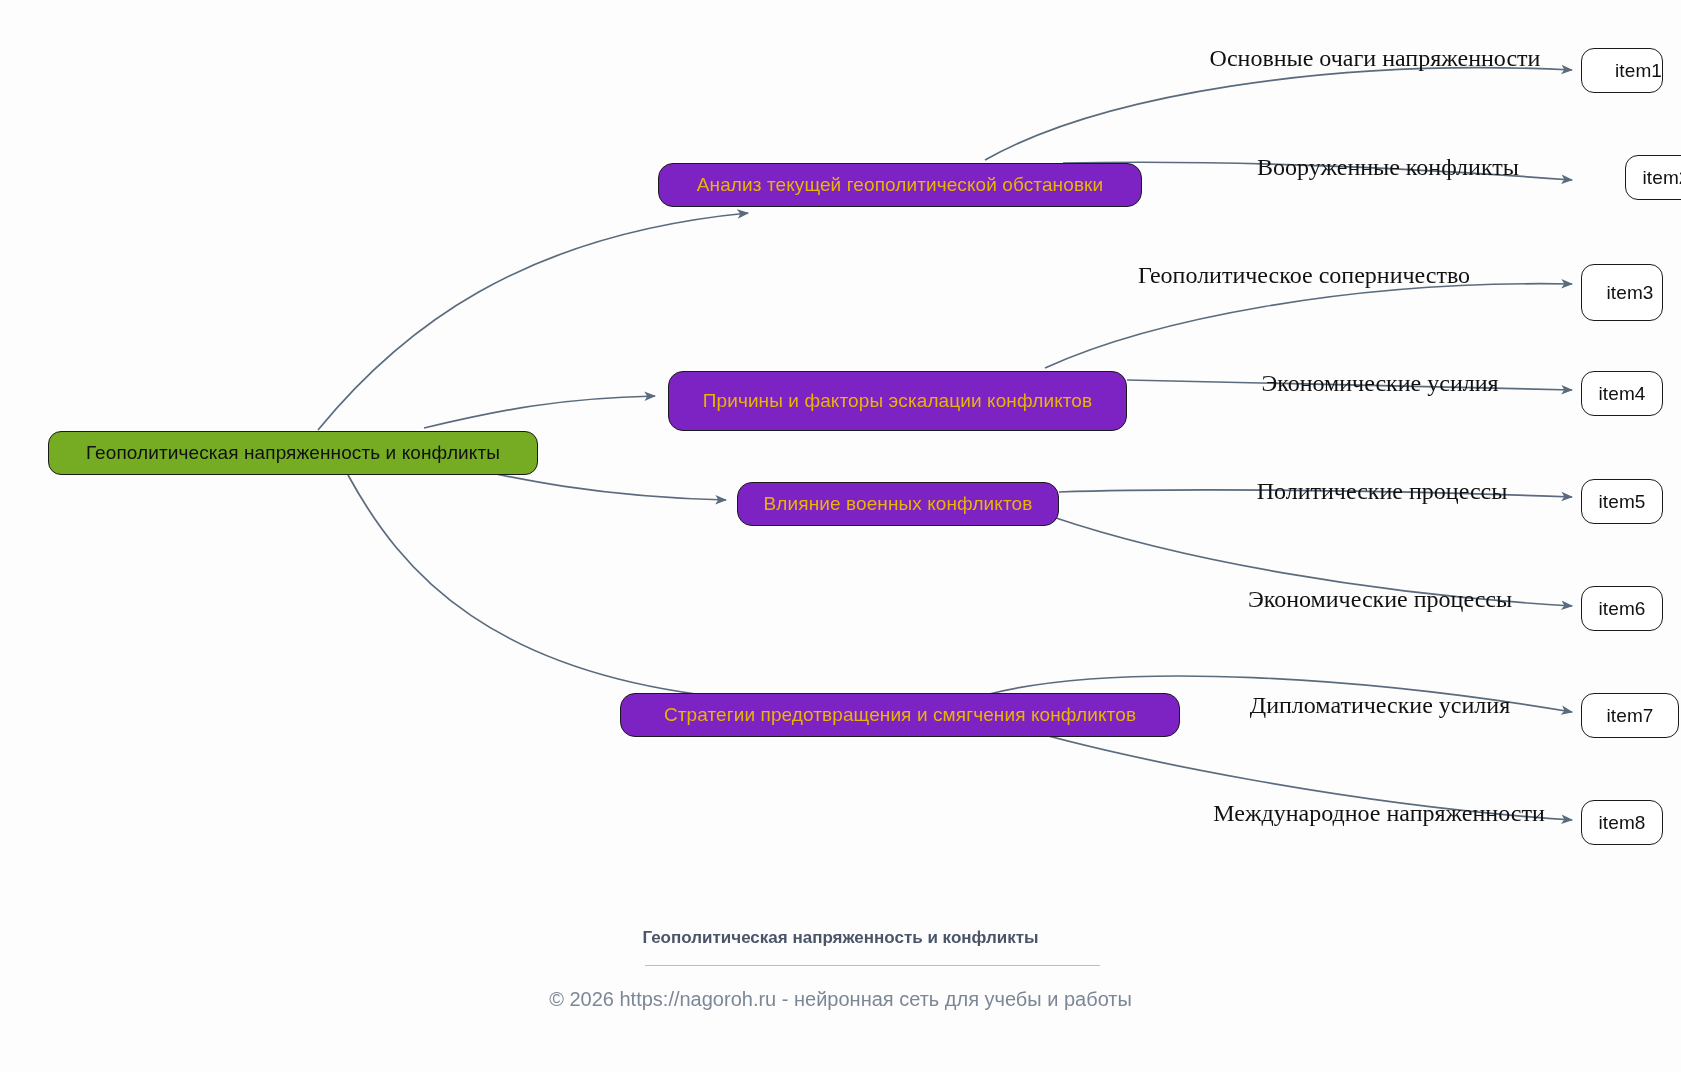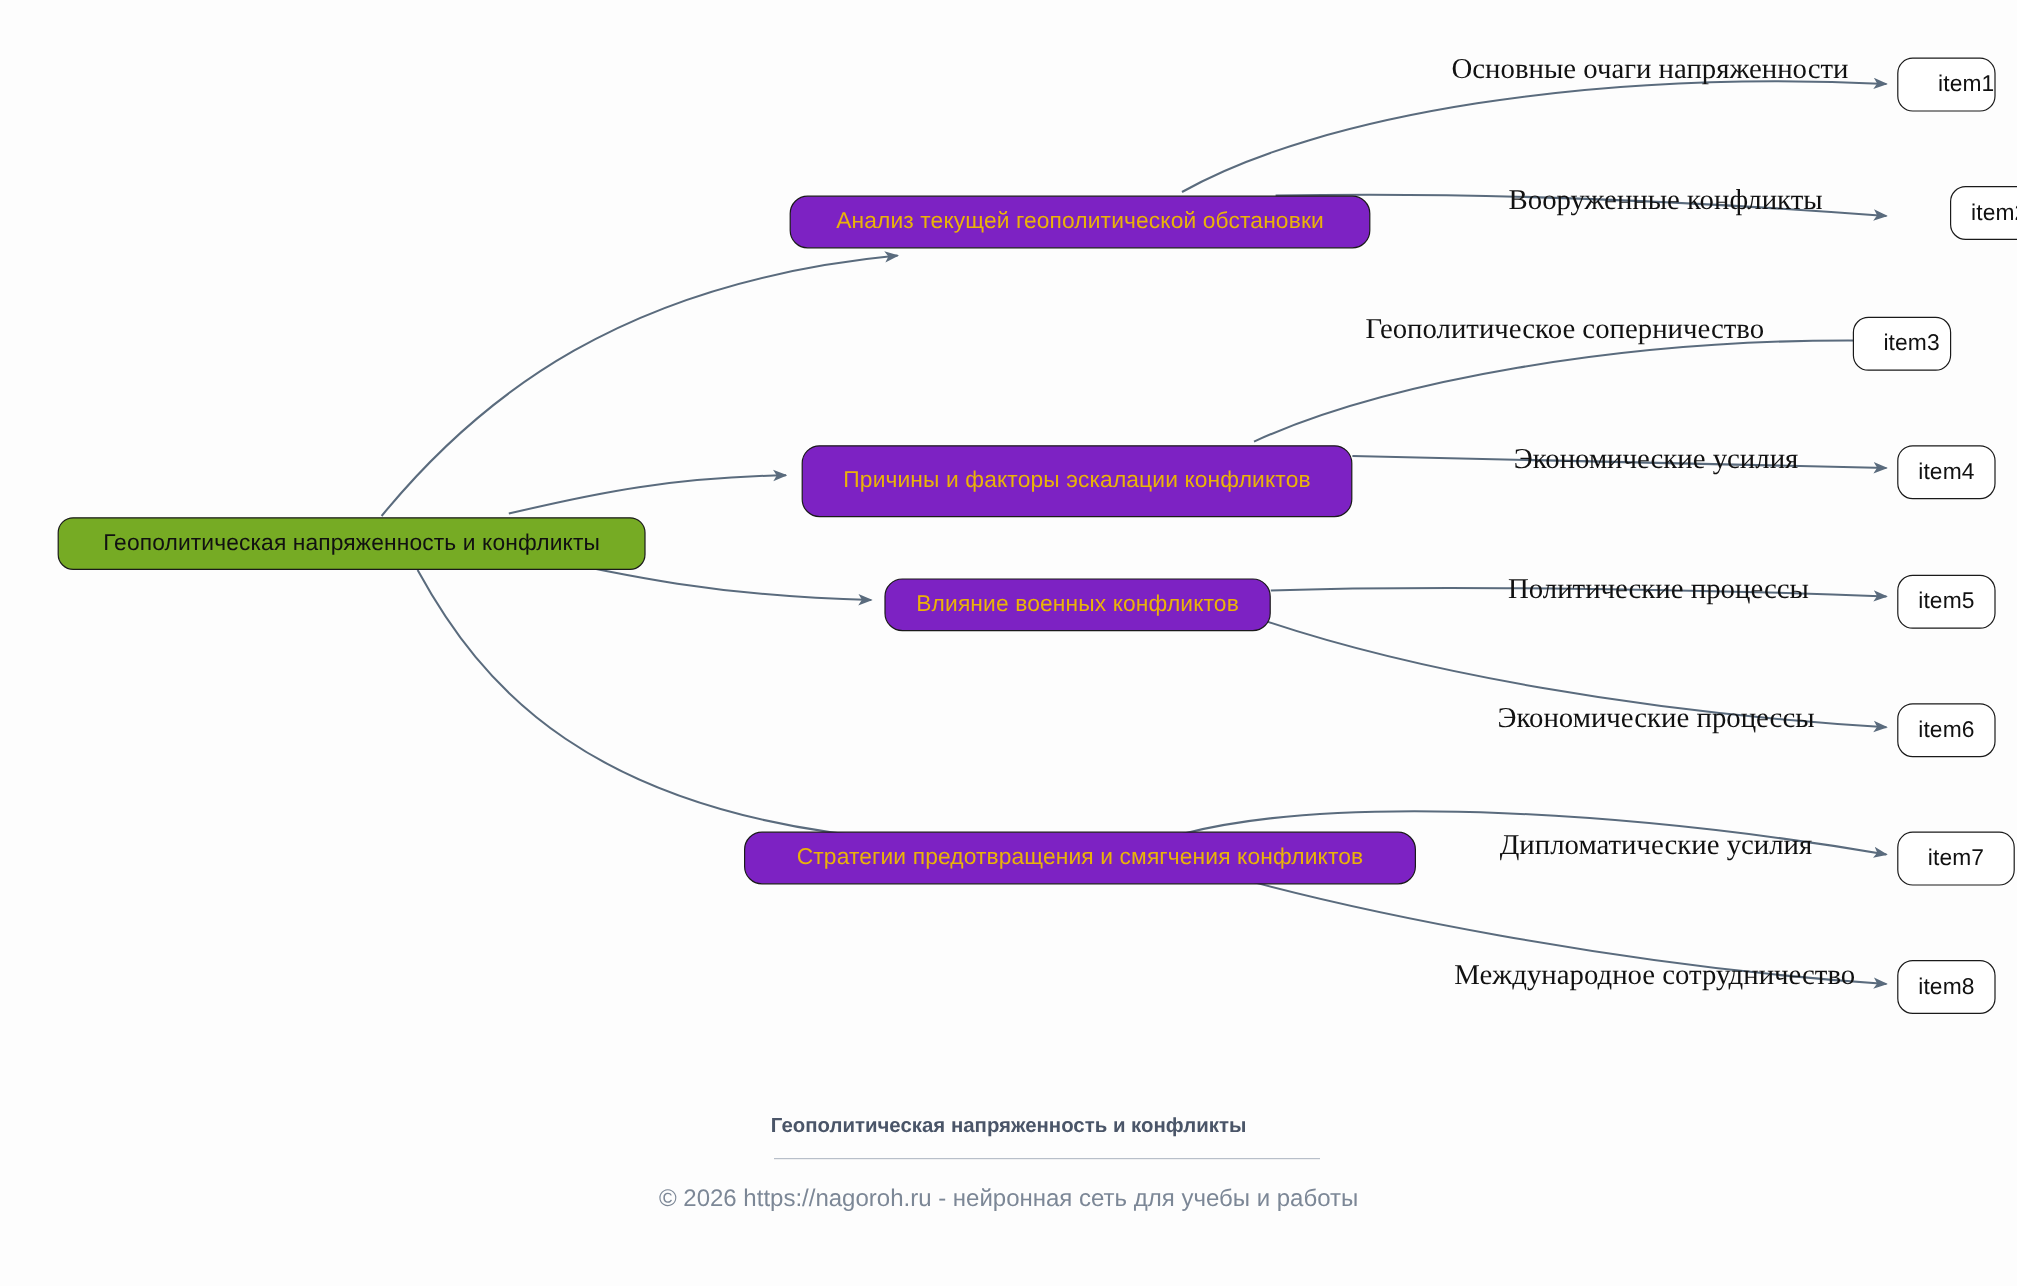--- a/index.html
+++ b/index.html
@@ -136,21 +136,21 @@
 <div class="node-box node-branch" style="left:620px; top:693px; width:560px; height:44px;">
   <span>Стратегии предотвращения и смягчения конфликтов</span>
 </div>
 
 <div class="node-box node-leaf" style="left:1581px; top:48px; width:82px; height:45px;justify-content:flex-end;">
   <span>item1</span>
 </div>
 <div class="node-box node-leaf" style="left:1581px; top:155px; width:82px; height:45px;margin-left:44px;">
   <span>item2</span>
 </div>
-<div class="node-box node-leaf" style="left:1544px; top:264px; width:82px; height:45px;padding-left:16px;">
+<div class="node-box node-leaf" style="left:1581px; top:264px; width:82px; height:57px;padding-left:16px;">
   <span>item3</span>
 </div>
 <div class="node-box node-leaf" style="left:1581px; top:371px; width:82px; height:45px;">
   <span>item4</span>
 </div>
 <div class="node-box node-leaf" style="left:1581px; top:479px; width:82px; height:45px;">
   <span>item5</span>
 </div>
 <div class="node-box node-leaf" style="left:1581px; top:586px; width:82px; height:45px;">
   <span>item6</span>
@@ -162,17 +162,17 @@
   <span>item8</span>
 </div>
 
 <div class="edge-label" style="left:1375px; top:45px;">Основные очаги напряженности</div>
 <div class="edge-label" style="left:1388px; top:154px;">Вооруженные конфликты</div>
 <div class="edge-label" style="left:1304px; top:262px;">Геополитическое соперничество</div>
 <div class="edge-label" style="left:1380px; top:370px;">Экономические усилия</div>
 <div class="edge-label" style="left:1382px; top:478px;">Политические процессы</div>
 <div class="edge-label" style="left:1380px; top:586px;">Экономические процессы</div>
 <div class="edge-label" style="left:1380px; top:692px;">Дипломатические усилия</div>
-<div class="edge-label" style="left:1379px; top:800px;">Международное сотрудничество</div>
+<div class="edge-label" style="left:1379px; top:800px;">Международное напряженности</div>
 
 <div class="footer-title">Геополитическая напряженность и конфликты</div>
 <div class="footer-rule"></div>
 <div class="footer-copy">© 2026 https://nagoroh.ru - нейронная сеть для учебы и работы</div>
 
 </body></html>

